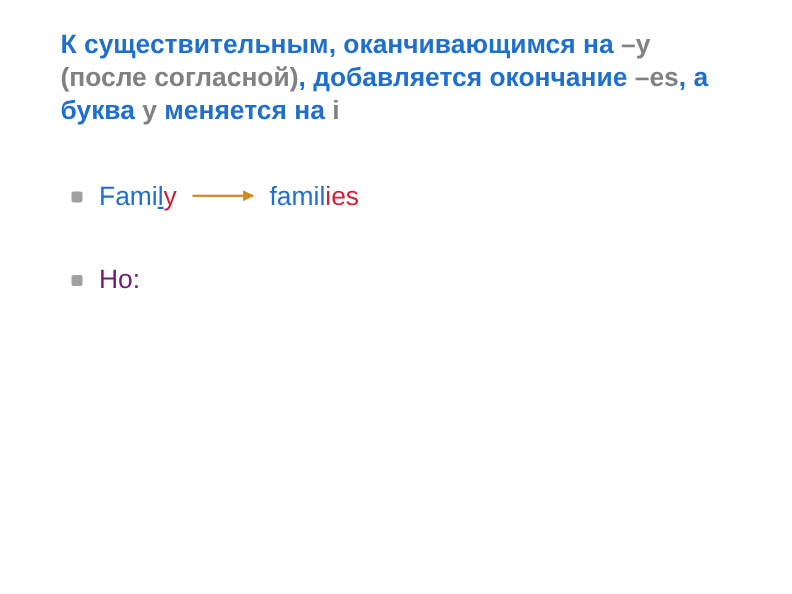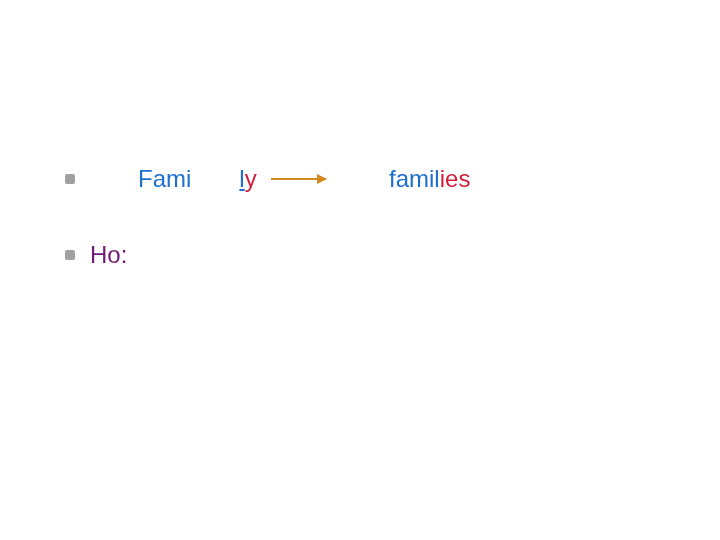--- a/index.html
+++ b/index.html
@@ -49,21 +49,21 @@
     content: "";
     position: absolute;
     left: 10px;
     top: 14px;
     width: 10px;
     height: 10px;
     background: #a0a0a0;
     border-radius: 2px;
   }
   .spacer { height: 34px; }
-  .blue { color: #1f6fcf; margin-left: 48px; }
+  .blue { color: #1f6fcf; }
   .red  { color: #cf1f3a; }
   .black{ color: #701a75; }
   .u    { text-decoration: underline; }
   .arrow {
     display: inline-block;
     vertical-align: middle;
     position: relative;
     height: 2px;
     background: #cf891f;
     margin: 0 8px 4px 8px;
@@ -80,20 +80,23 @@
   }
   .gap {
     display: inline-block;
   }
 </style>
 </head>
 <body>
 
 <div class="slide">
 
+  <div class="title-block">
+    <span class="t-blue">К существительным, оканчивающимся на </span><span class="t-gray">–у (после согласной)</span><span class="t-blue">, добавляется окончание </span><span class="t-gray">–es</span><span class="t-blue">, а буква </span><span class="t-gray">у</span><span class="t-blue"> меняется на </span><span class="t-gray">i</span>
+  </div>
 
   <div class="body-block">
 
     <div class="bullet-row">
       <span class="blue">Fami</span><span class="blue u">l</span><span class="red">y</span>
       <span class="arrow" style="width: 55px;"></span>
       <span class="blue">famil</span><span class="red">ies</span>
     </div>
 
 

